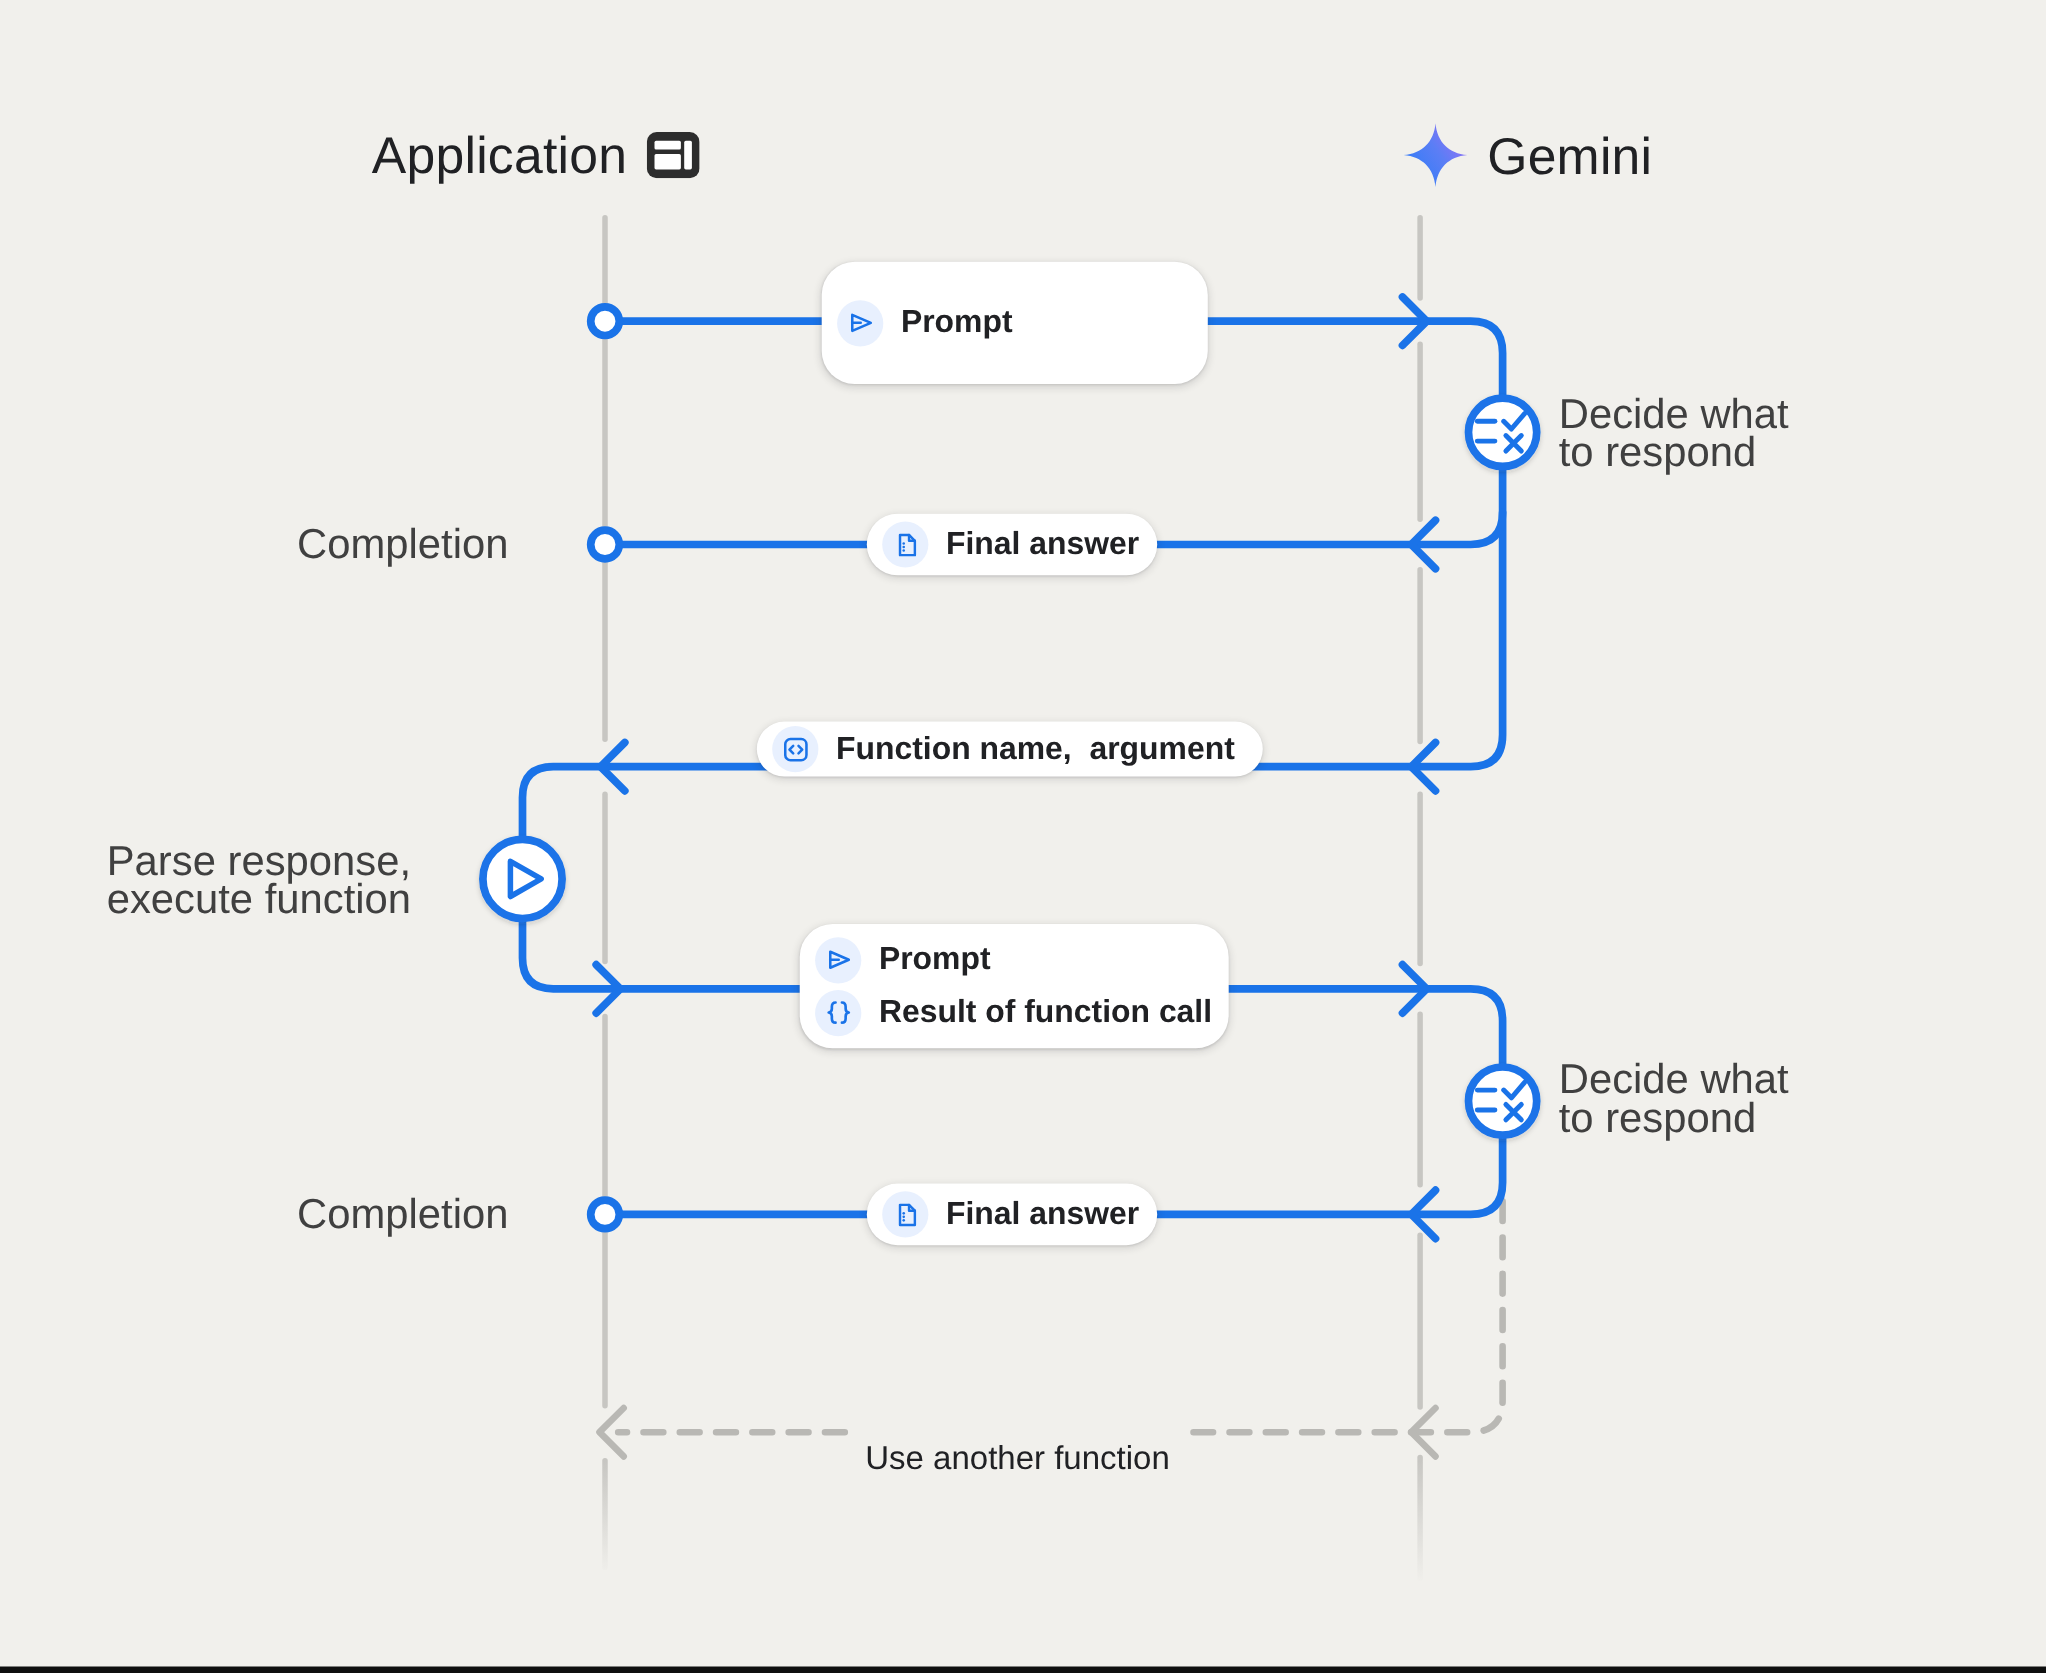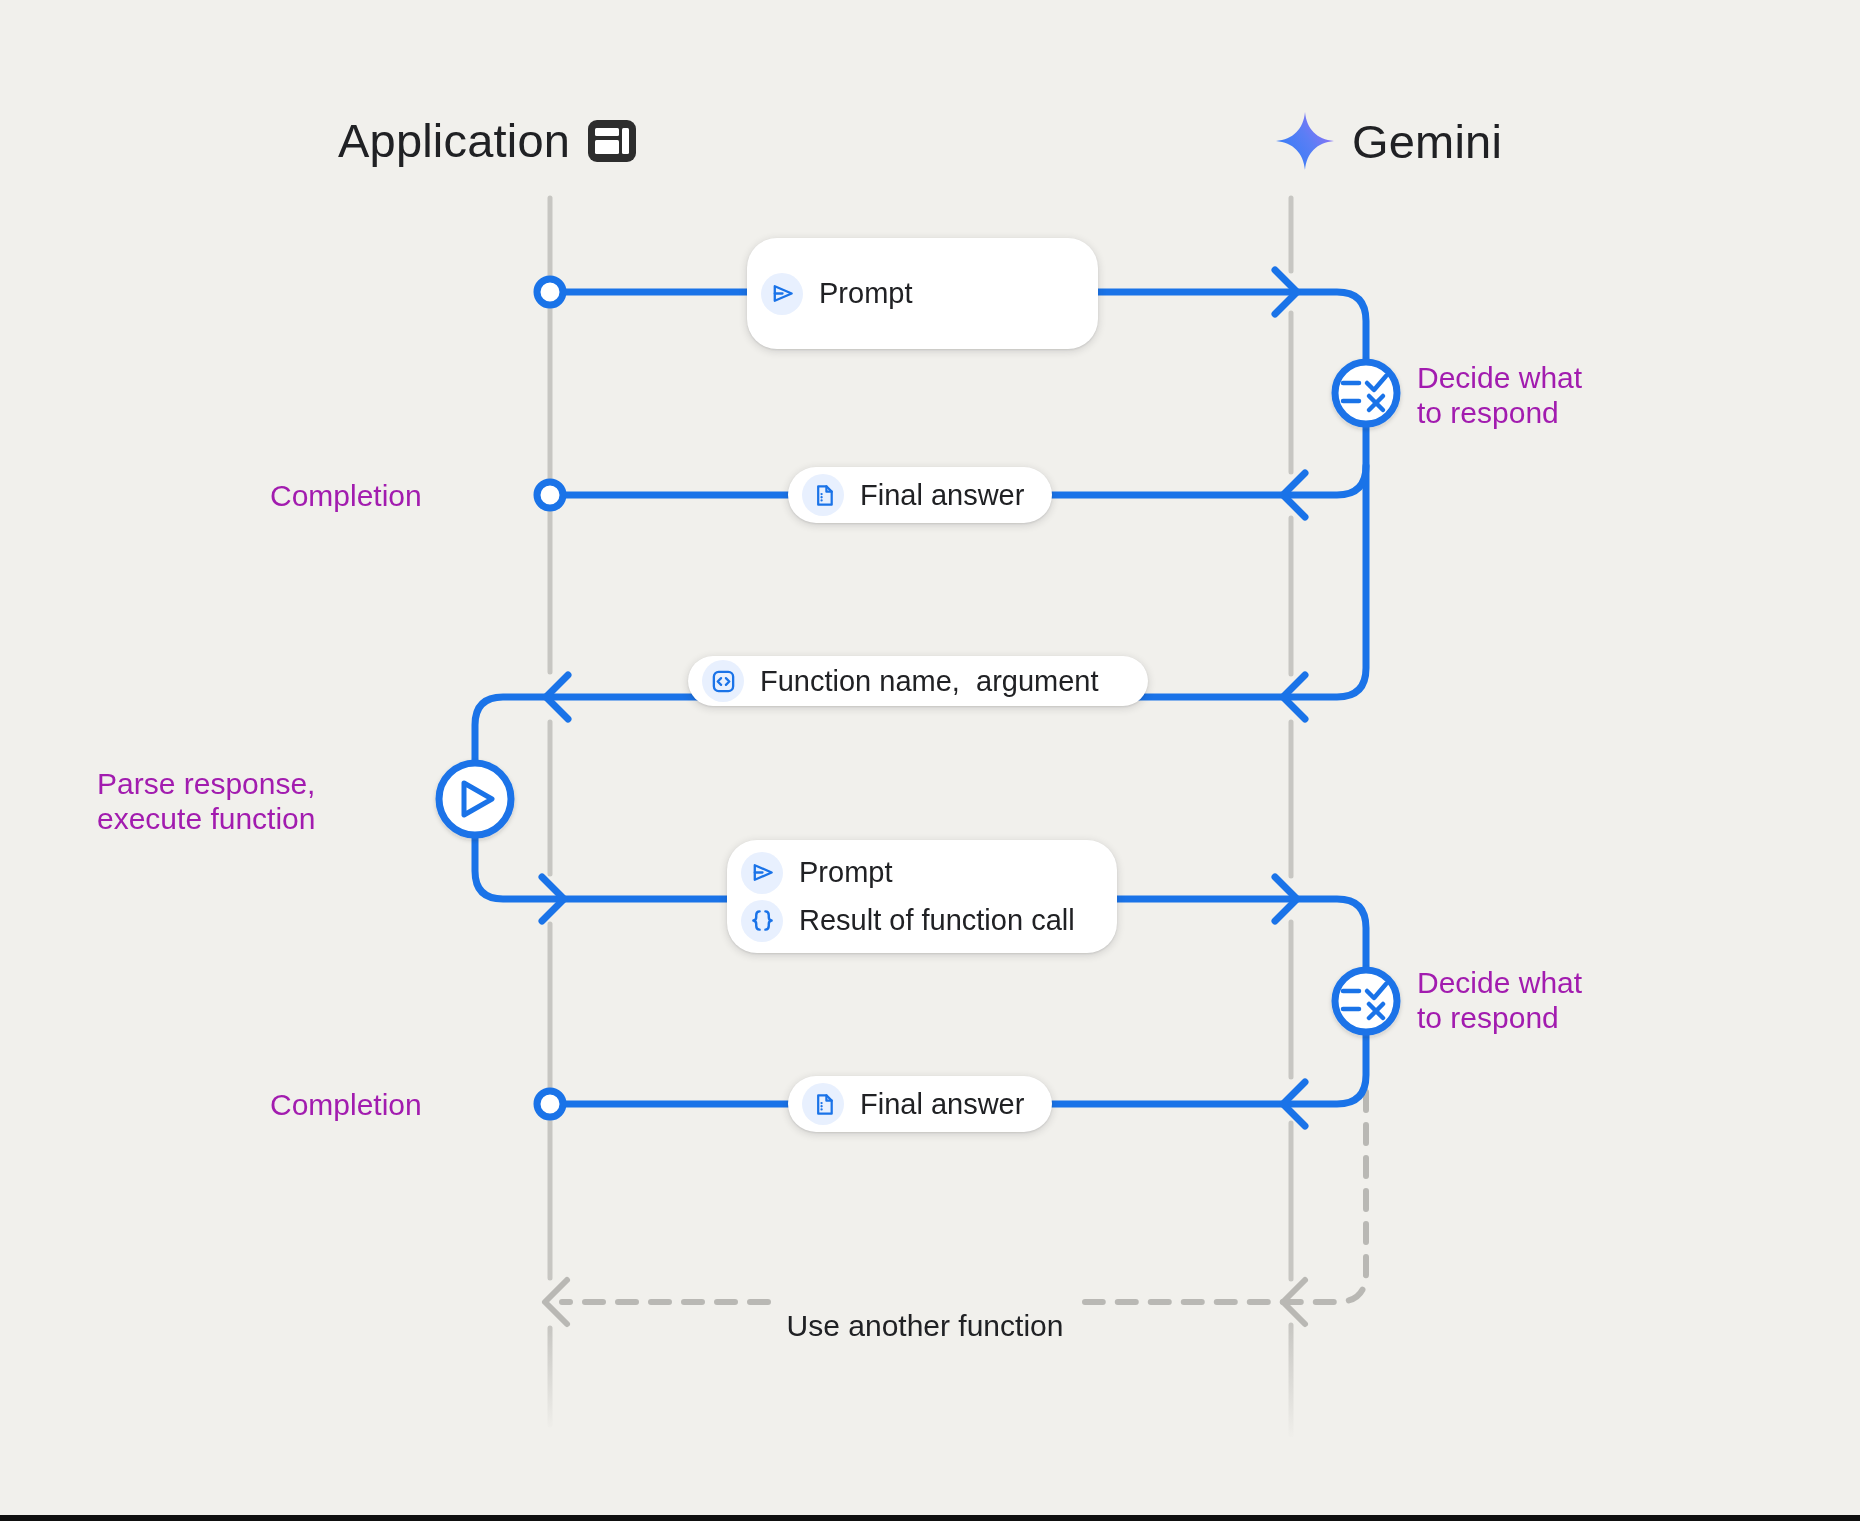--- a/index.html
+++ b/index.html
@@ -18,22 +18,22 @@
     position:absolute;z-index:2;background:#fff;border-radius:30px;
     box-shadow:0 2px 8px rgba(32,33,36,.16),0 1px 2px rgba(32,33,36,.10);
     display:flex;flex-direction:column;justify-content:center;
     padding:0 24px 0 14px;box-sizing:border-box;gap:6px;
   }
   .msg-row{display:flex;align-items:center;gap:16px;}
   .chip{
     width:42px;height:42px;border-radius:50%;background:#e8f0fe;
     display:flex;align-items:center;justify-content:center;flex:0 0 42px;
   }
-  .msg-label{font-size:29px;font-weight:400;color:#202124;white-space:pre;}
-  .blue-note{position:absolute;z-index:3;color:#a21caf;font-size:30px;font-weight:500;line-height:35px;}
+  .msg-label{font-size:29px;font-weight:700;color:#202124;white-space:pre;}
+  .blue-note{position:absolute;z-index:3;color:#404040;font-size:38px;font-weight:500;line-height:35px;}
   .dark-note{position:absolute;z-index:3;color:#202124;font-size:30px;font-weight:500;}
   .right-al{text-align:left;}
   #bottom-bar{position:absolute;left:0;bottom:0;width:100%;height:6px;background:#0f0f0f;z-index:4;}
 </style>
 </head>
 <body>
 
 <div id="canvas">
 
   <svg id="wires" width="1860" height="1521" viewBox="0 0 1860 1521">

